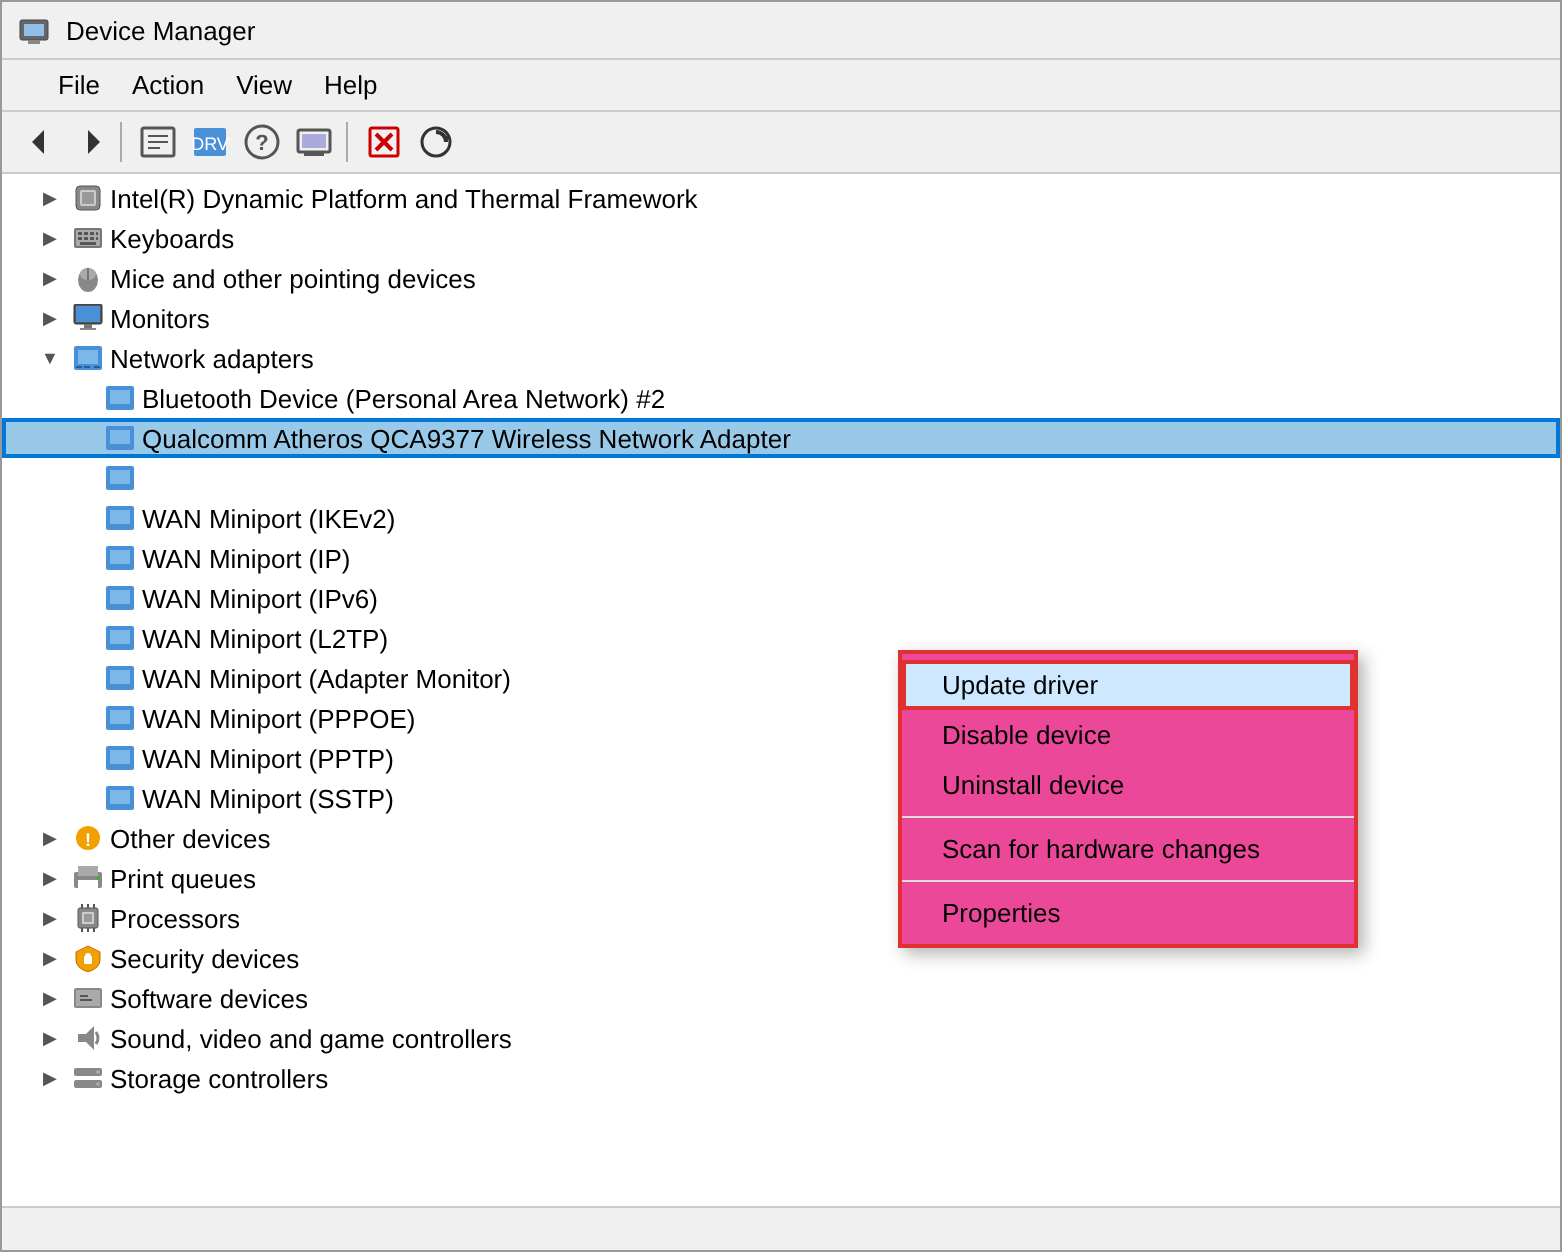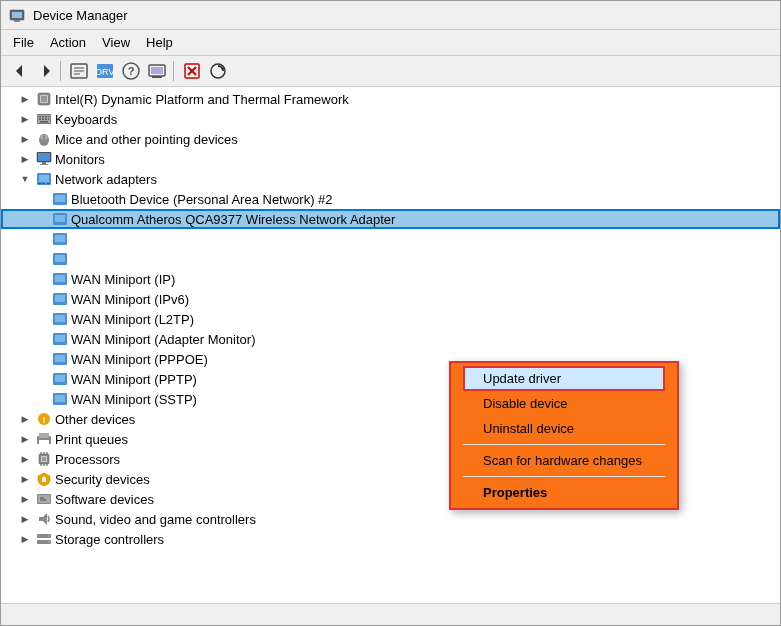--- a/index.html
+++ b/index.html
@@ -24,21 +24,21 @@
       display: flex;
       align-items: center;
       gap: 8px;
       border-bottom: 1px solid #ccc;
       font-size: 13px;
       font-weight: normal;
     }
     .menu-bar {
       display: flex;
       gap: 0;
-      padding: 2px 4px;
+      padding: 2px 20px;
       border-bottom: 1px solid #ccc;
       background: #f0f0f0;
     }
     .menu-item {
       padding: 3px 8px;
       cursor: pointer;
       border-radius: 2px;
     }
     .toolbar {
       display: flex;
@@ -114,35 +114,34 @@
       align-items: center;
       justify-content: center;
     }
     .tree-label {
       flex: 1;
       padding-right: 5px;
     }
     
     .context-menu {
       position: absolute;
-      background: #f97316;
+      background: #ec4899;
       border: 1px solid #aaa;
       box-shadow: 3px 3px 8px rgba(0,0,0,0.3);
       min-width: 230px;
       z-index: 100;
-      padding: 3px 12px;
-      margin-top: 36px;
+      padding: 3px 0;
     }
     .context-menu-item {
       padding: 5px 20px;
       cursor: pointer;
       white-space: nowrap;
     }
     .context-menu-item.bold {
-      font-weight: bold;
+      font-weight: normal;
     }
     .context-menu-separator {
       height: 1px;
       background: #ddd;
       margin: 3px 0;
     }
     .context-highlight {
       background: #cde8ff;
       outline: 2px solid #e03030;
       outline-offset: -2px;
@@ -354,20 +353,21 @@
       <div class="tree-item">
         <span class="tree-indent"></span>
         <span class="tree-indent"></span>
         <span class="tree-expand" style="visibility:hidden">▶</span>
         <span class="tree-icon">
           <svg width="16" height="14" viewBox="0 0 16 14">
               <rect x="1" y="1" width="14" height="12" rx="1" fill="#4a90d9"></rect>
               <rect x="3" y="3" width="10" height="7" fill="#7ab8e8"></rect>
             </svg>
         </span>
+        <span class="tree-label">WAN Miniport (IKEv2)</span>
       </div>
 
       <div class="tree-item">
         <span class="tree-indent"></span>
         <span class="tree-indent"></span>
         <span class="tree-expand" style="visibility:hidden">▶</span>
         <span class="tree-icon">
           <svg width="16" height="14" viewBox="0 0 16 14">
               <rect x="1" y="1" width="14" height="12" rx="1" fill="#4a90d9"></rect>
               <rect x="3" y="3" width="10" height="7" fill="#7ab8e8"></rect>

